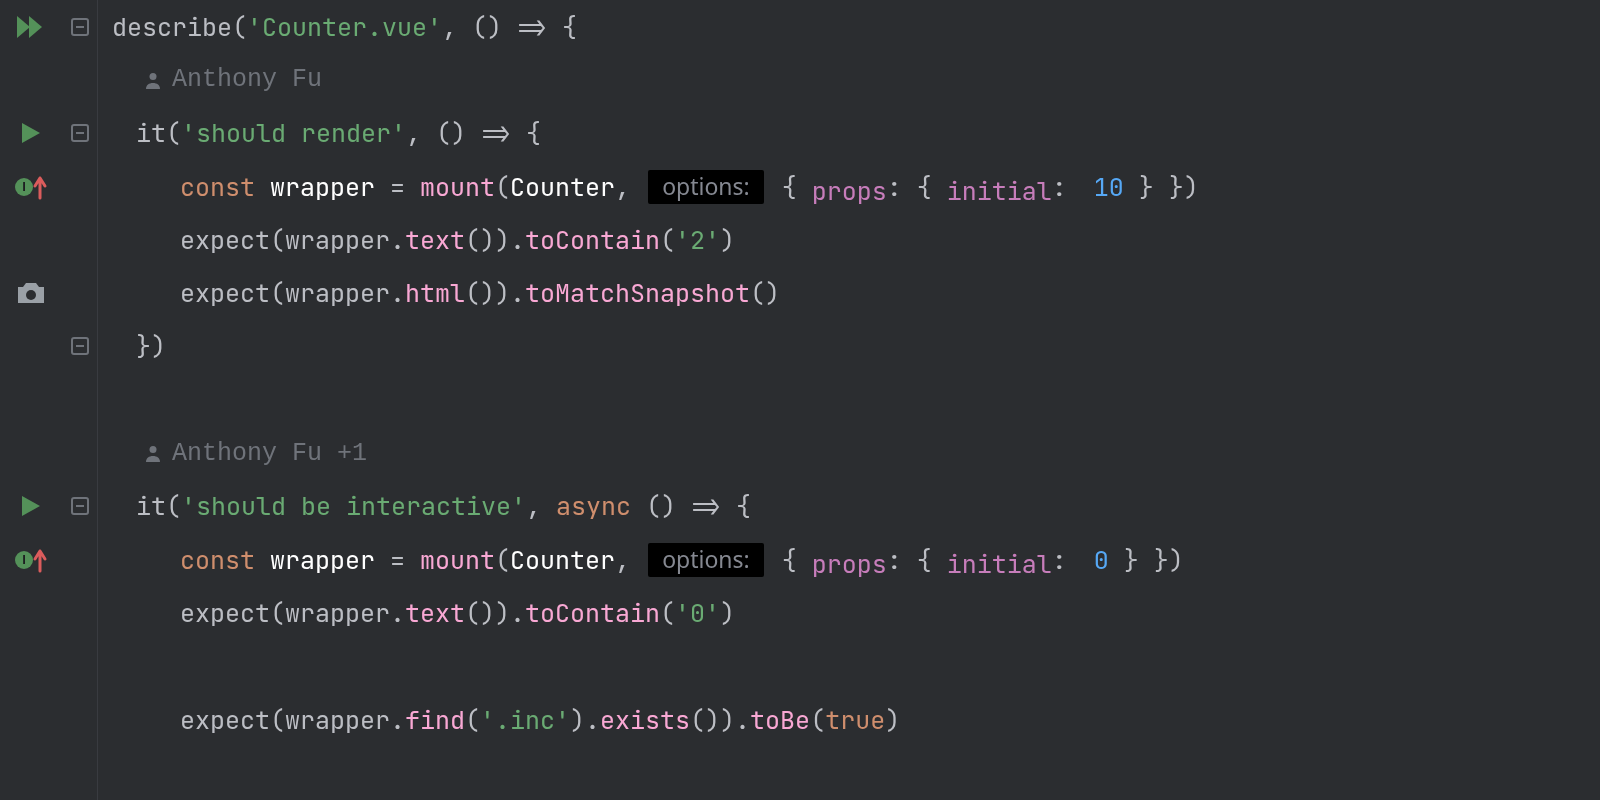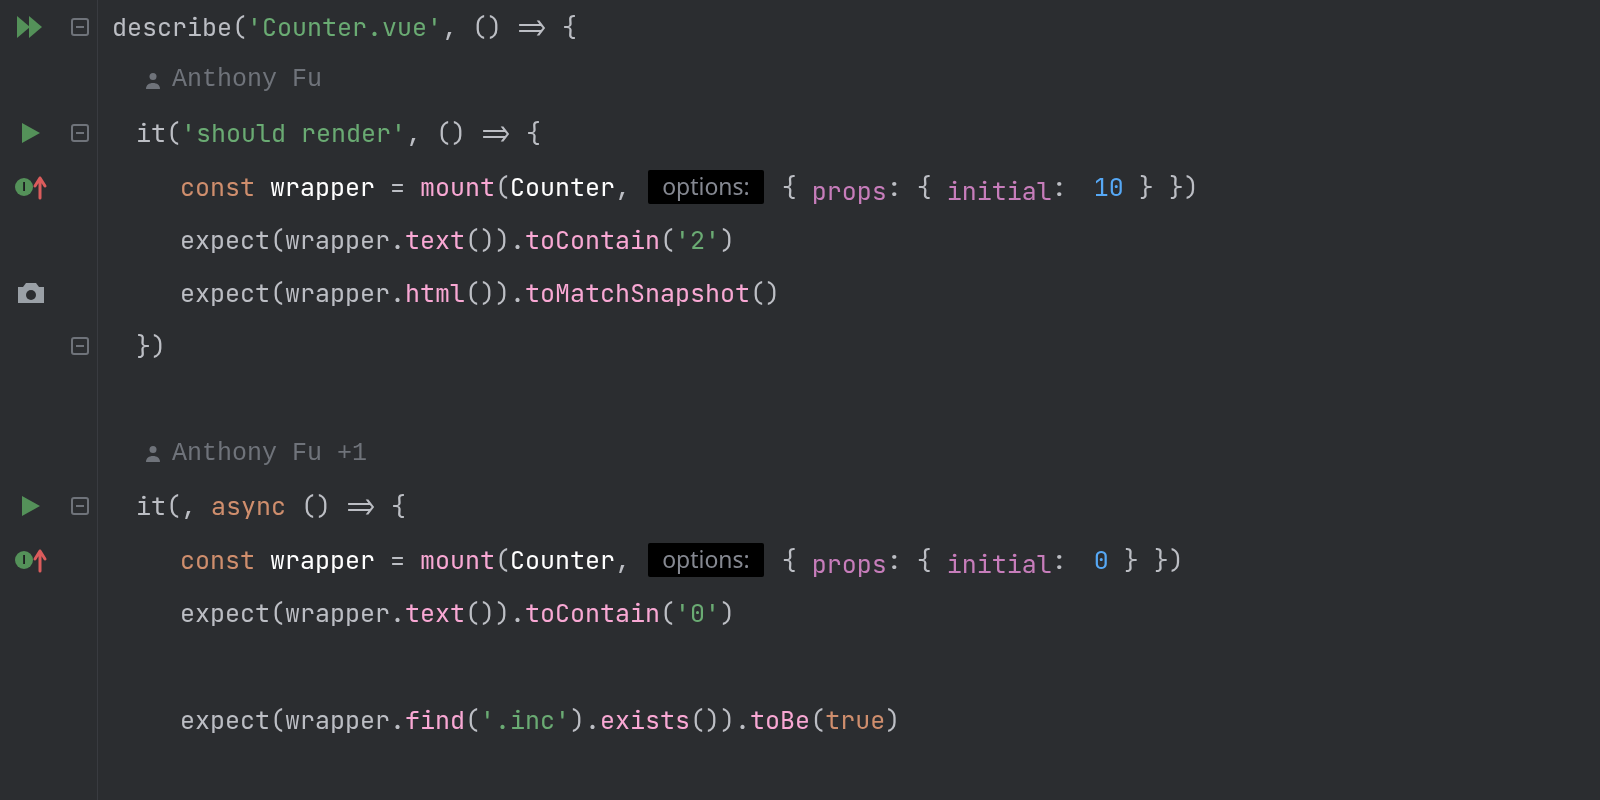--- a/index.html
+++ b/index.html
@@ -220,21 +220,21 @@
         <span class="user-icon">
           <svg width="18" height="18" viewBox="0 0 18 18">
               <circle cx="9" cy="5.5" r="3.5" fill="#6f737a"></circle>
               <path d="M2 18c0-4 3-6 7-6s7 2 7 6" fill="#6f737a"></path>
             </svg>
         </span>
         <span>Anthony Fu +1</span>
       </div>
     </div>
 
-    <div class="row indent2"><span class="fn">it</span><span class="default">(</span><span class="default">, </span><span class="keyword">async</span><span class="default"> () =&gt; {</span></div>
+    <div class="row indent2"><span class="fn">it</span><span class="default">(</span><span class="string">'should be interactive'</span><span class="default">, </span><span class="keyword">async</span><span class="default"> () =&gt; {</span></div>
 
     <div class="row indent3"><span class="keyword">const</span><span> </span><span class="ident">wrapper</span><span class="default"> = </span><span class="methodYel">mount</span><span class="default">(</span><span class="ident">Counter</span><span class="default">, </span><span class="inlay">options:</span><span class="default"> { </span><span class="prop">props</span><span class="default">: { </span><span class="prop">initial</span><span class="default">: </span><span class="num">0</span><span class="default"> } })</span></div>
 
     <div class="row indent3"><span class="default">expect(wrapper.</span><span class="methodYel">text</span><span class="default">()).</span><span class="methodYel">toContain</span><span class="default">(</span><span class="string">'0'</span><span class="default">)</span></div>
 
     <div class="row"></div>
 
     <div class="row indent3"><span class="default">expect(wrapper.</span><span class="methodYel">find</span><span class="default">(</span><span class="string">'.inc'</span><span class="default">).</span><span class="methodYel">exists</span><span class="default">()).</span><span class="methodYel">toBe</span><span class="default">(</span><span class="keyword">true</span><span class="default">)</span></div>
 
   </div>

